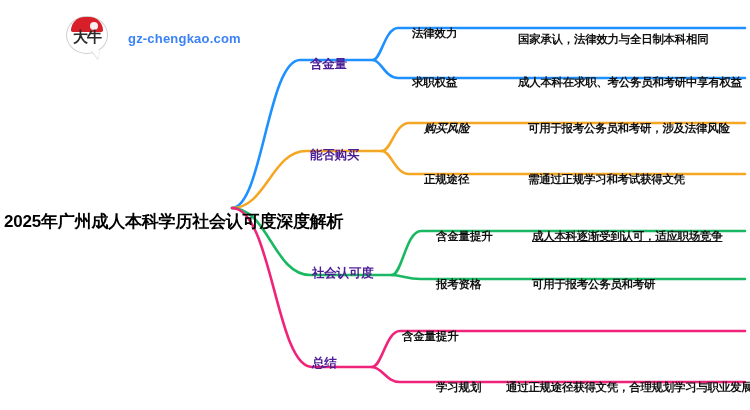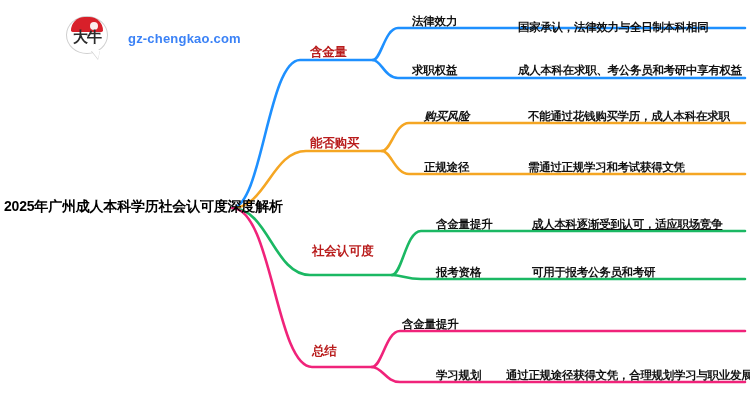--- a/index.html
+++ b/index.html
@@ -119,33 +119,34 @@
     top: 0;
     width: 750px;
     height: 410px;
     pointer-events: none;
   }
   
   .node {
     position: absolute;
     white-space: nowrap;
     color: #1a1a1a;
+    margin-top: 12px;
   }
   .root-node {
     left: 4px;
     top: 198px;
-    font-size: 14px;
+    font-size: 17px;
     font-weight: 700;
     letter-spacing: -0.2px;
     color: #000000;
   }
   .branch-node {
     font-size: 12.5px;
     font-weight: 700;
-    color: #b91c1c;
+    color: #4c1d95;
     letter-spacing: -0.2px;
   }
   .leaf-key {
     font-size: 11.5px;
     font-weight: 700;
     color: #111111;
     letter-spacing: -0.2px;
   }
   .leaf-val {
     font-size: 11.5px;
@@ -196,25 +197,25 @@
   <div class="node root-node">2025年广州成人本科学历社会认可度深度解析</div>
 
   <div class="node branch-node" style="left:310px; top:44px;">含金量</div>
   <div class="node leaf-key" style="left:412px; top:14px;">法律效力</div>
   <div class="node leaf-val" style="left:518px; top:20px;">国家承认，法律效力与全日制本科相同</div>
   <div class="node leaf-key" style="left:412px; top:63px;">求职权益</div>
   <div class="node leaf-val" style="left:518px; top:63px;">成人本科在求职、考公务员和考研中享有权益</div>
 
   <div class="node branch-node" style="left:310px; top:135px;">能否购买</div>
   <div class="node leaf-key" style="left:424px; top:109px;font-style:italic;">购买风险</div>
-  <div class="node leaf-val" style="left:528px; top:109px;">不能通过花钱购买学历，成人本科在求职</div>
+  <div class="node leaf-val" style="left:528px; top:109px;">可用于报考公务员和考研，涉及法律风险</div>
   <div class="node leaf-key" style="left:424px; top:160px;">正规途径</div>
   <div class="node leaf-val" style="left:528px; top:160px;">需通过正规学习和考试获得文凭</div>
 
-  <div class="node branch-node" style="left:312px; top:243px;">社会认可度</div>
+  <div class="node branch-node" style="left:312px; top:253px;">社会认可度</div>
   <div class="node leaf-key" style="left:436px; top:217px;">含金量提升</div>
   <div class="node leaf-val" style="left:532px; top:217px;text-decoration:underline;">成人本科逐渐受到认可，适应职场竞争</div>
   <div class="node leaf-key" style="left:436px; top:265px;">报考资格</div>
   <div class="node leaf-val" style="left:532px; top:265px;">可用于报考公务员和考研</div>
 
   <div class="node branch-node" style="left:312px; top:343px;">总结</div>
   <div class="node leaf-key" style="left:402px; top:317px;font-family:Liberation Serif, serif;">含金量提升</div>
   <div class="node leaf-key" style="left:436px; top:368px;">学习规划</div>
   <div class="node leaf-val" style="left:506px; top:368px;">通过正规途径获得文凭，合理规划学习与职业发展</div>
 

